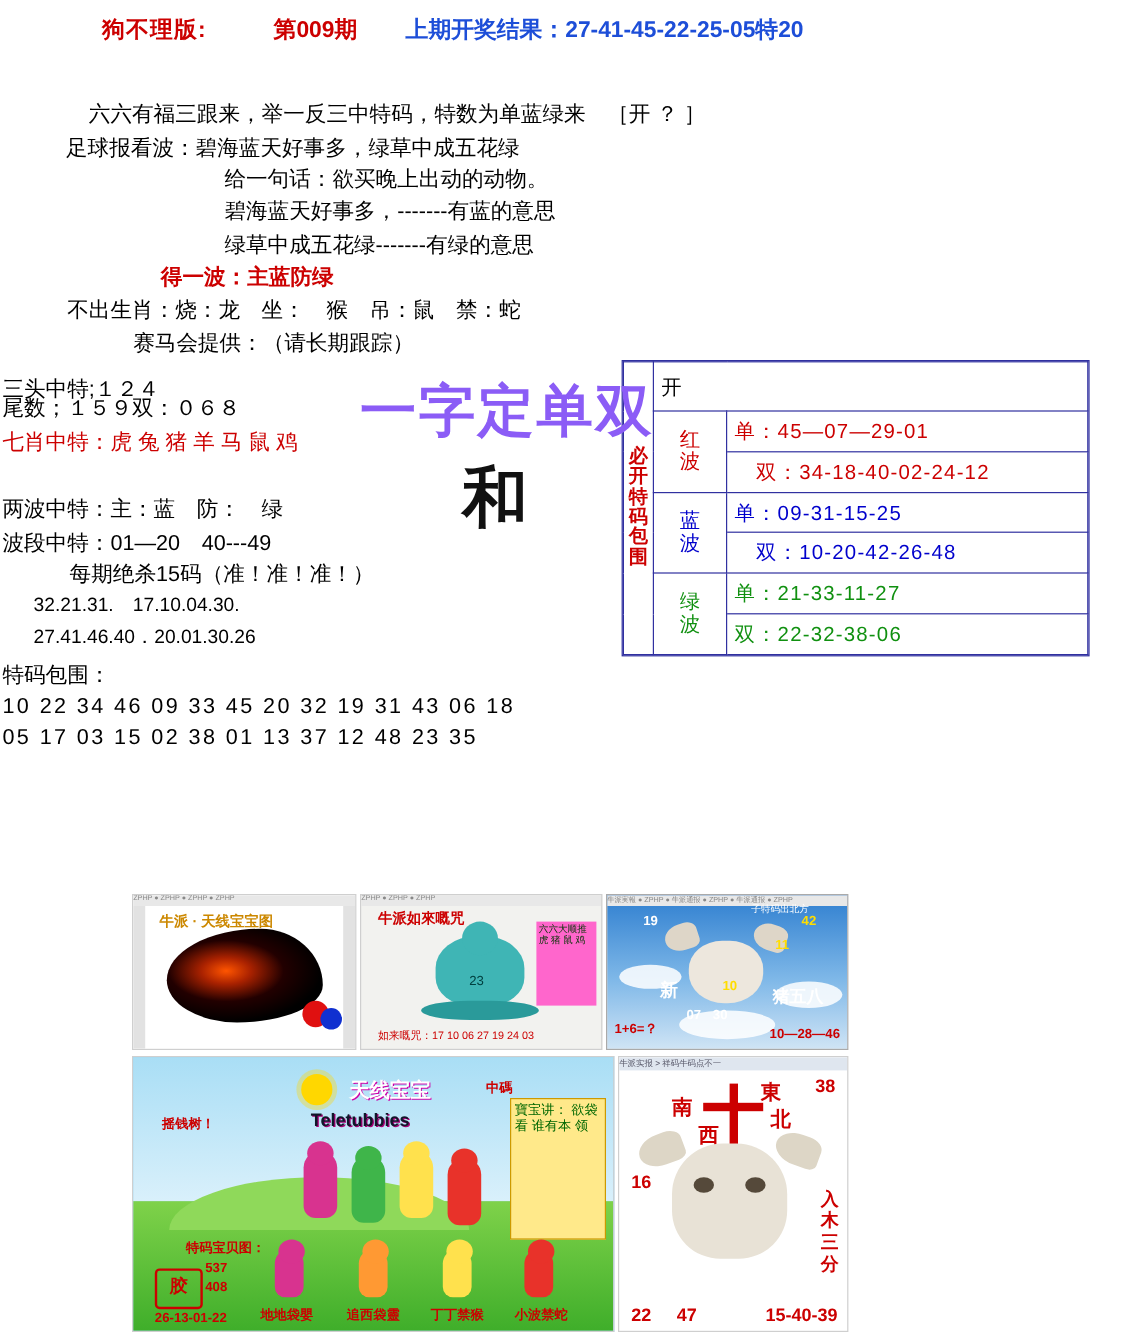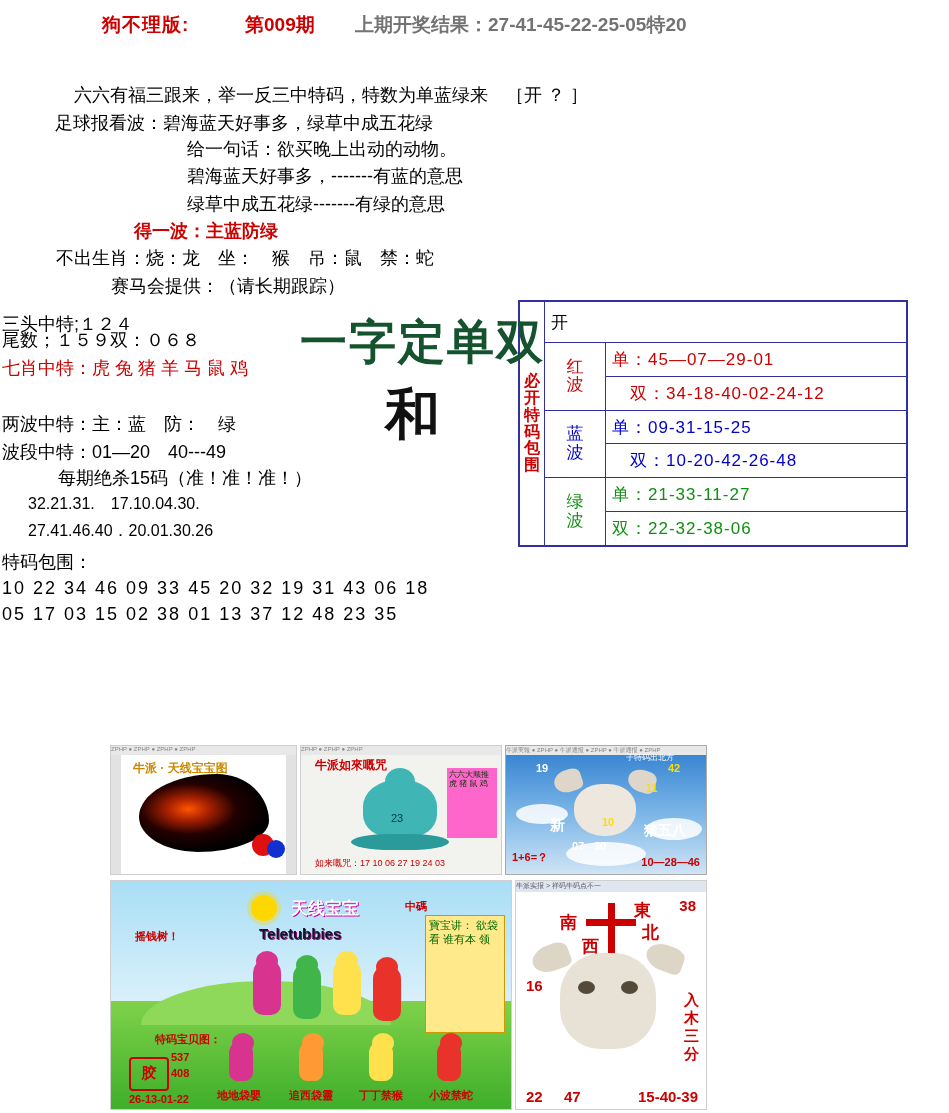--- a/index.html
+++ b/index.html
@@ -17,21 +17,21 @@
   .page {
     position: relative;
     width: 949px;
     height: 1113px;
   }
 
   
   .header-row {
     position: absolute;
     top: 10px;
-    left: 17px;
+    left: 0;
     width: 778px;
     height: 30px;
   }
   .hdr-title {
     position: absolute;
     left: 85px;
     top: 2px;
     color: #cc0000;
     font-weight: bold;
     font-size: 19px;
@@ -42,21 +42,21 @@
     left: 228px;
     top: 2px;
     color: #cc0000;
     font-weight: bold;
     font-size: 19px;
   }
   .hdr-result-label {
     position: absolute;
     left: 338px;
     top: 2px;
-    color: #737373;
+    color: #1d4ed8;
     font-weight: bold;
     font-size: 19px;
   }
 
   
   .line {
     position: absolute;
     font-size: 18px;
     color: #000000;
     white-space: nowrap;
@@ -88,21 +88,21 @@
   .c11 { left: 2px; top: 578px; letter-spacing: 2px; }
   .c12 { left: 2px; top: 604px; letter-spacing: 2px; }
 
   
   .watermark {
     position: absolute;
     left: 300px;
     top: 311px;
     font-size: 47px;
     font-weight: bold;
-    color: #14532d;
+    color: #8b5cf6;
     font-family: "Liberation Serif", serif;
     letter-spacing: 2px;
     z-index: 5;
     pointer-events: none;
   }
   .watermark2 {
     position: absolute;
     left: 385px;
     top: 378px;
     font-size: 55px;

